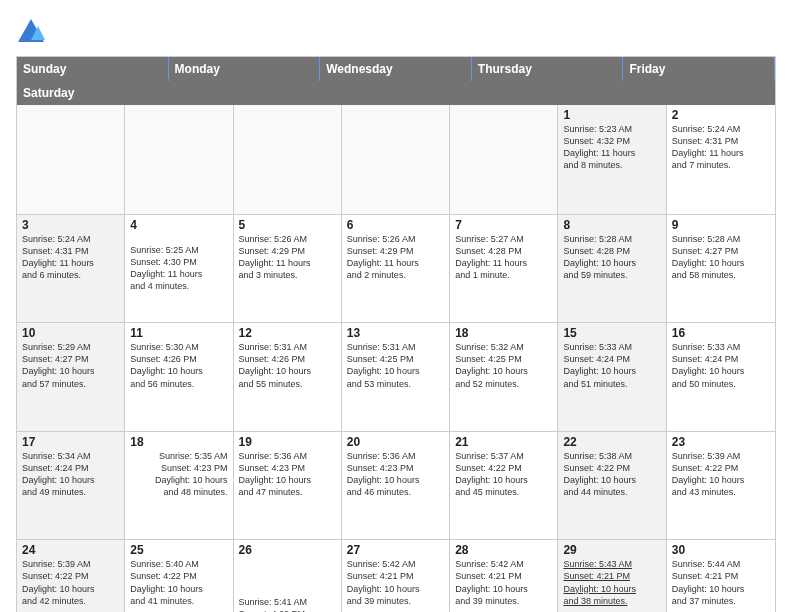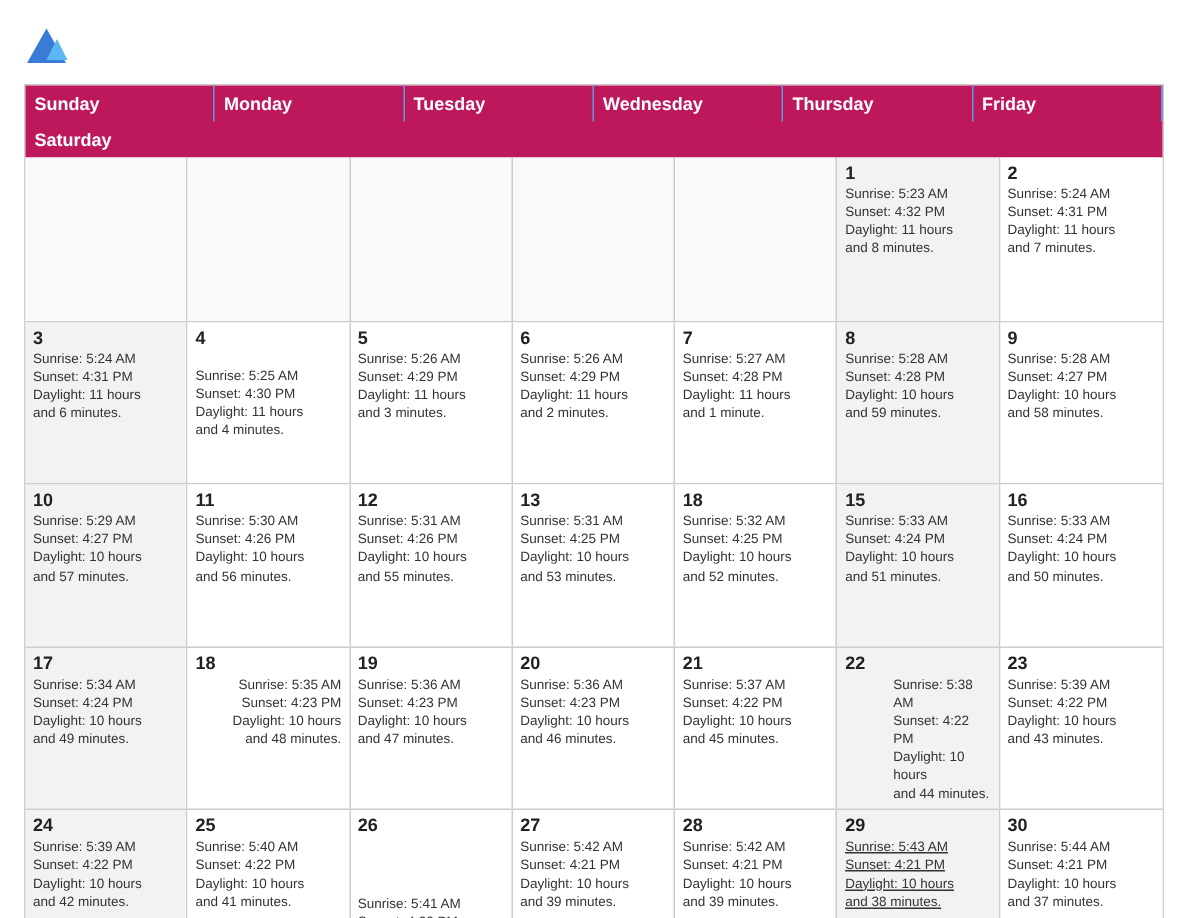--- a/index.html
+++ b/index.html
@@ -60,22 +60,22 @@
       color: #444;
     }
     .calendar {
       flex: 1;
       display: flex;
       flex-direction: column;
       border: 1px solid #ccc;
     }
     .cal-header {
       display: grid;
-      grid-template-columns: repeat(6, 1fr);
-      background: #be185d;
+      grid-template-columns: repeat(5, 1fr);
+      background: #737373;
     }
     .cal-header-cell {
       color: #fff;
       font-size: 12px;
       font-weight: bold;
       padding: 5px 6px;
       text-align: left;
       border-right: 1px solid #5a9be5;
     }
     .cal-header-cell:last-child { border-right: none; }
@@ -132,21 +132,20 @@
     <div class="title-area">
       <div class="month-title"></div>
       <div class="location"></div>
     </div>
   </div>
 
   <div class="calendar">
     <div class="cal-header" id="cal-header">
         <div class="cal-header-cell">Sunday</div>
         <div class="cal-header-cell">Monday</div>
-        <div class="cal-header-cell">Tuesday</div>
         <div class="cal-header-cell">Wednesday</div>
         <div class="cal-header-cell">Thursday</div>
         <div class="cal-header-cell">Friday</div>
         <div class="cal-header-cell">Saturday</div>
       </div>
     <div class="cal-body" id="cal-body">
         <div class="cal-row">
           <div class="cal-cell empty"></div>
           <div class="cal-cell empty"></div>
           <div class="cal-cell empty"></div>
@@ -300,21 +299,21 @@
           </div>
           <div class="cal-cell">
             <div class="day-num">21</div>
             <div class="cell-text" style="white-space: pre-line;">Sunrise: 5:37 AM
 Sunset: 4:22 PM
 Daylight: 10 hours
 and 45 minutes.</div>
           </div>
           <div class="cal-cell shaded">
             <div class="day-num">22</div>
-            <div class="cell-text" style="white-space: pre-line; margin-left: 32px;">Sunrise: 5:38 AM
+            <div class="cell-text" style="white-space: pre-line;">Sunrise: 5:38 AM
 Sunset: 4:22 PM
 Daylight: 10 hours
 and 44 minutes.</div>
           </div>
           <div class="cal-cell">
             <div class="day-num">23</div>
             <div class="cell-text" style="white-space: pre-line;">Sunrise: 5:39 AM
 Sunset: 4:22 PM
 Daylight: 10 hours
 and 43 minutes.</div>

